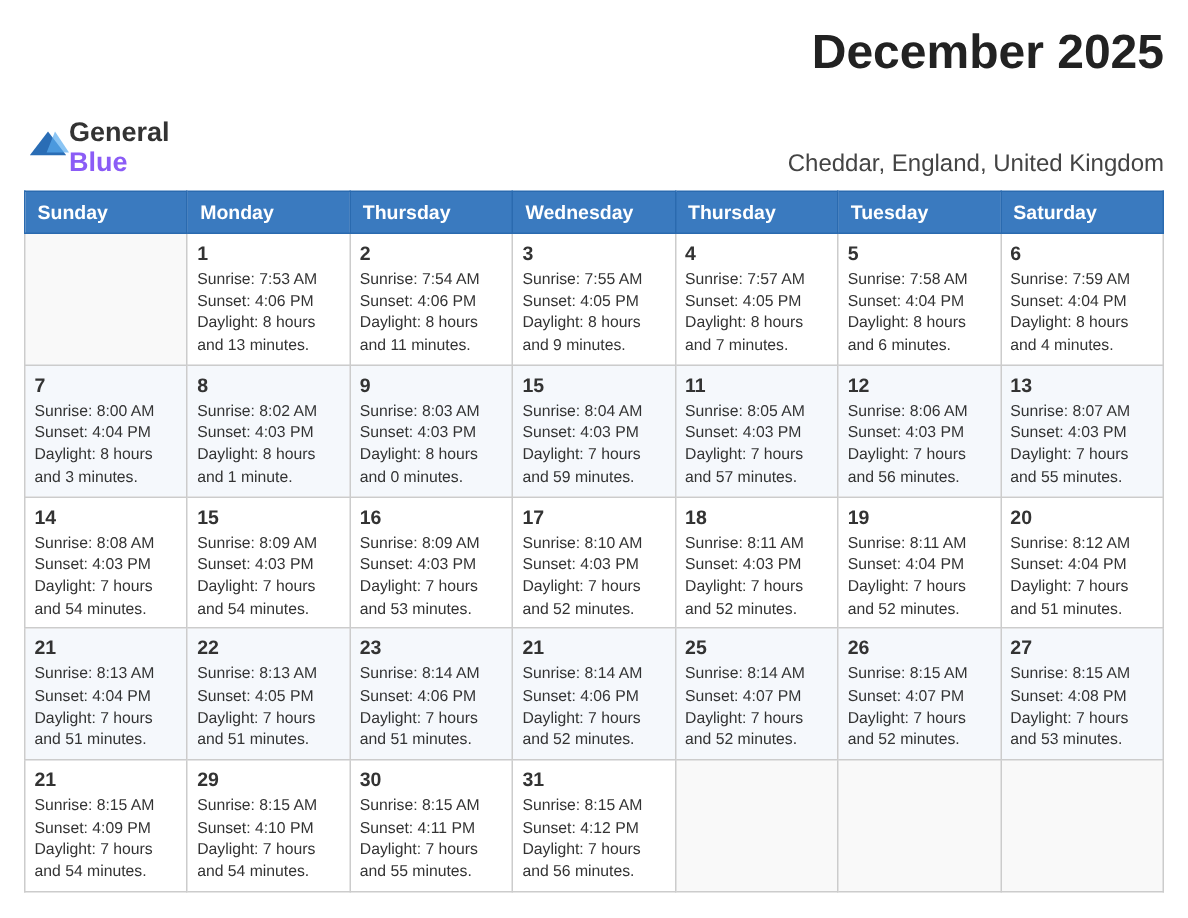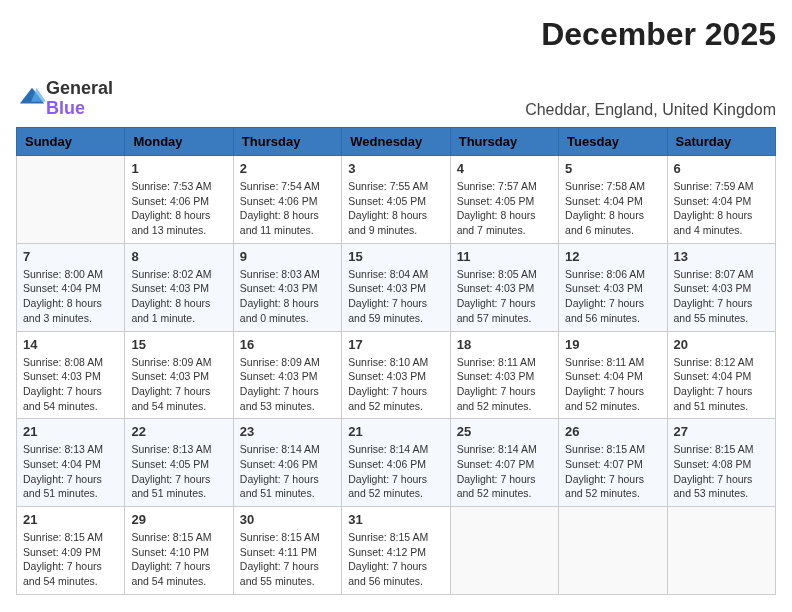--- a/index.html
+++ b/index.html
@@ -47,21 +47,21 @@
       color: #444;
       margin-top: 48px;
     }
     .calendar {
       width: 100%;
       border-collapse: collapse;
       border: 1px solid #ccc;
     }
     .calendar th {
       background-color: #3a7abf;
-      color: #000000;
+      color: #ffffff;
       text-align: left;
       padding: 6px 8px;
       font-size: 13px;
       border: 1px solid #2a6aaf;
     }
     .calendar td {
       vertical-align: top;
       border: 1px solid #ccc;
       padding: 5px 6px;
       width: calc(100% / 7);

